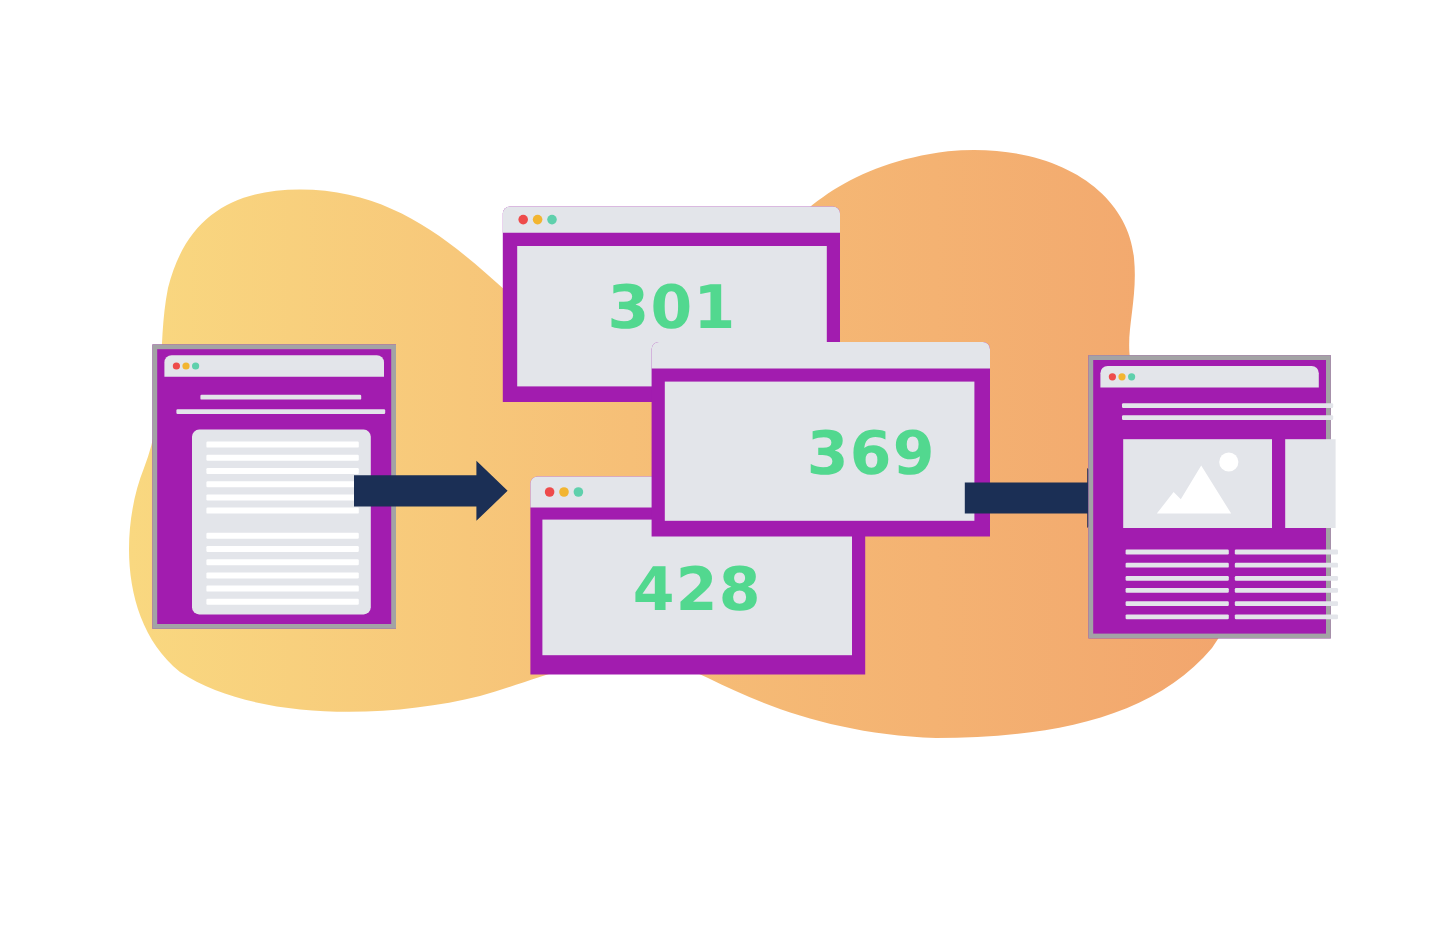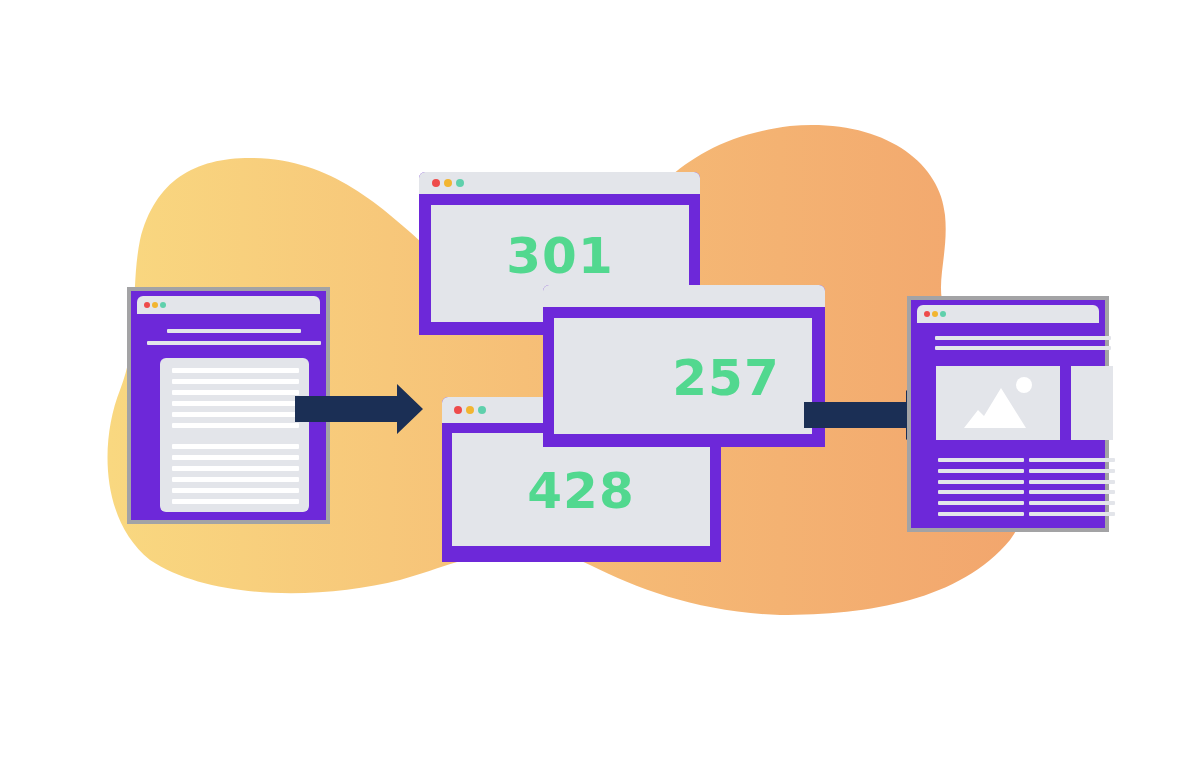--- a/index.html
+++ b/index.html
@@ -1,21 +1,21 @@
 <!DOCTYPE html>
 <html><head>
 <meta charset="utf-8">
 <style>
   html, body { margin:0; padding:0; }
   body { width:1200px; height:783px; background:#ffffff; position:relative; overflow:hidden; font-family:"DejaVu Sans", sans-serif; }
   .abs { position:absolute; }
   svg.bg { position:absolute; left:0; top:0; }
 
   
-  .win { position:absolute; background:#6d28d9; box-sizing:border-box; }
+  .win { position:absolute; background:#a21caf; box-sizing:border-box; }
   .win.framed { border:4px solid #a3a3a5; }
   .titlebar { position:absolute; left:0; right:0; top:0; background:#e3e5ea; border-radius:6px 6px 0 0; }
   .dot { position:absolute; width:8px; height:8px; border-radius:50%; }
   .dot.red { background:#ee4b4b; }
   .dot.yellow { background:#f2b531; }
   .dot.green { background:#5fd0ac; }
   .panel { position:absolute; background:#e3e5ea; }
   .line { position:absolute; background:#e3e5ea; height:5px; border-radius:1px; }
   .line.w { background:#ffffff; }
   .code { position:absolute; color:#52d88f; font-family:"DejaVu Sans", sans-serif; font-weight:bold; font-size:50px; letter-spacing:1px; text-align:center; }
@@ -92,21 +92,21 @@
     <span class="dot yellow" style="left:24px; top:9px;"></span>
     <span class="dot green" style="left:36px; top:9px;"></span>
   </div>
   <div class="panel" style="left:10px; top:36px; width:258px; height:113px;"></div>
   <div class="code" style="left:10px; top:65px; width:258px;">428</div>
 </div>
 
 <div class="win" style="left:543px; top:285px; width:282px; height:162px; border-radius:6px 6px 0 0;">
   <div class="titlebar" style="height:22px;"></div>
   <div class="panel" style="left:11px; top:33px; width:258px; height:116px;"></div>
-  <div class="code" style="left:54px; top:64px; width:258px;">257</div>
+  <div class="code" style="left:54px; top:64px; width:258px;">369</div>
 </div>
 
 <svg class="abs" style="left:802px; top:389px;" width="132" height="52">
   <path d="M2 13 H104 V1 L130 26 L104 51 V39 H2 Z" fill="#1b2f55"></path>
 </svg>
 
 <div class="win framed" style="left:907px; top:296px; width:202px; height:236px;">
   <div class="titlebar" style="left:6px; right:6px; top:5px; height:18px;">
     <span class="dot red" style="left:7px; top:6px; width:6px; height:6px;"></span>
     <span class="dot yellow" style="left:15px; top:6px; width:6px; height:6px;"></span>

